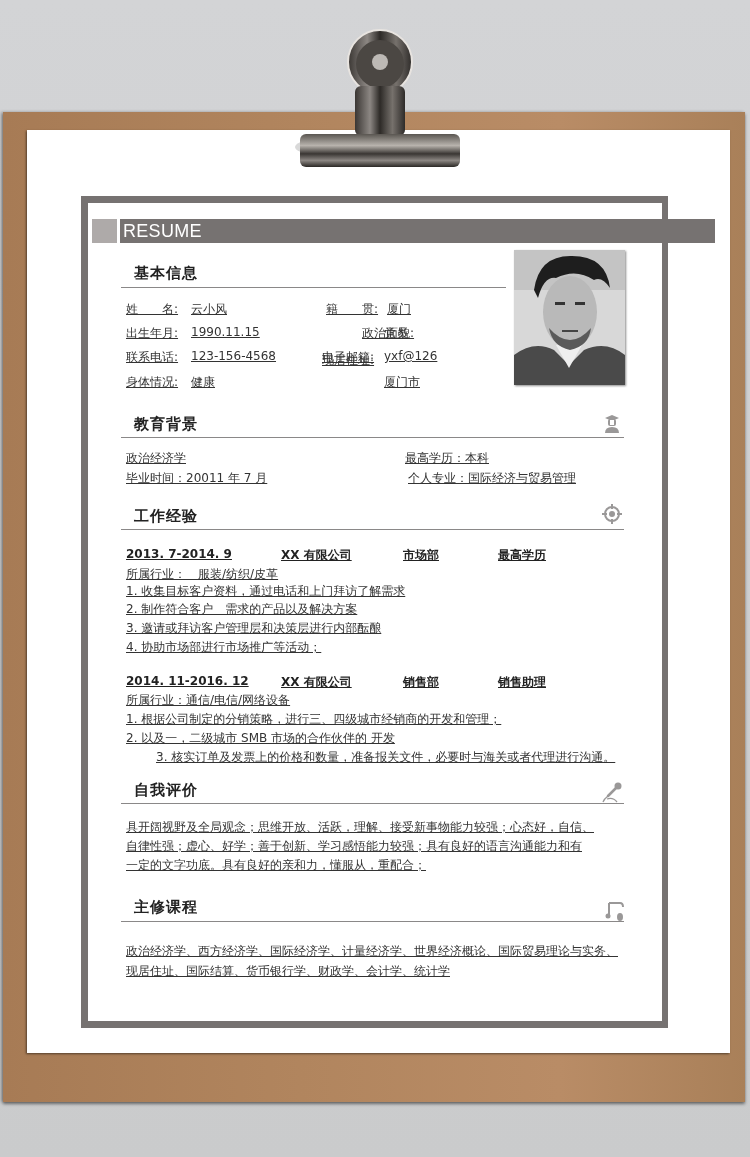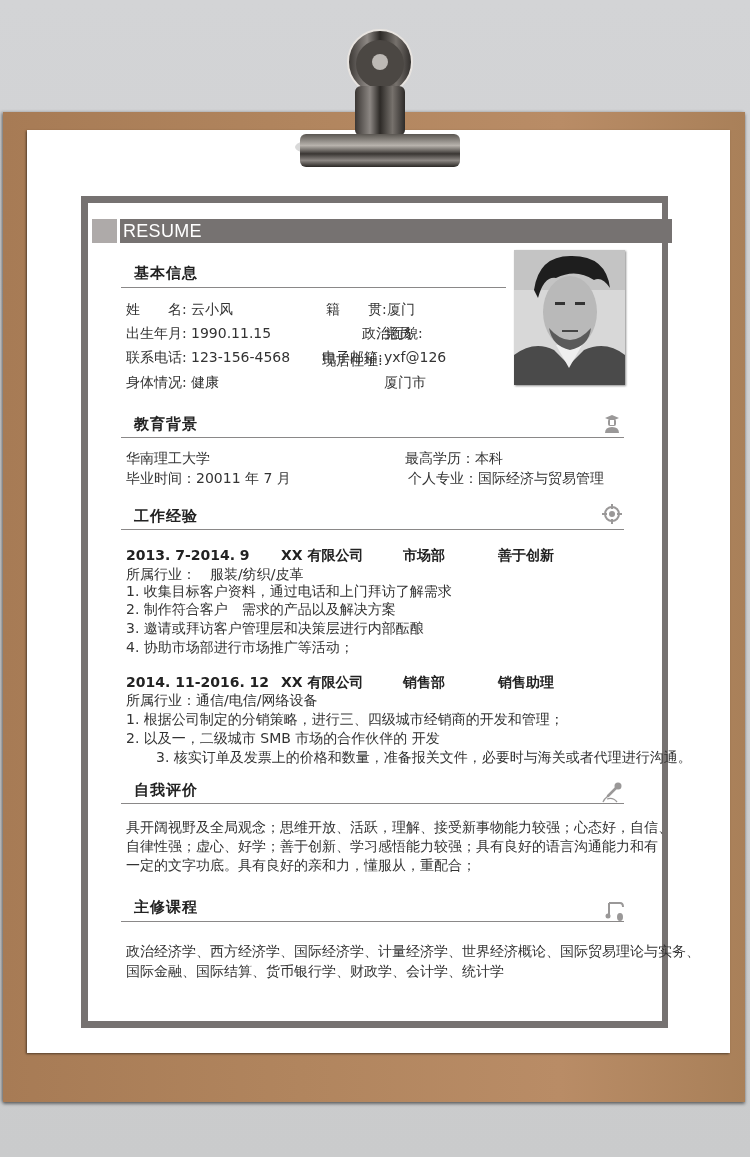--- a/index.html
+++ b/index.html
@@ -21,30 +21,30 @@
   }
   .frame {
     position:absolute; left:81px; top:196px; width:574px; height:818px;
     border:7px solid #767271; border-right-width:6px; border-bottom-width:7px;
     background:#fff;
   }
   .resume-square {
     position:absolute; left:92px; top:219px; width:25px; height:24px; background:#aeaaa9;
   }
   .resume-bar {
-    position:absolute; left:120px; top:219px; width:552px; height:24px; background:#767271;
+    position:absolute; left:120px; top:219px; width:595px; height:24px; background:#767271;
     color:#fff; font-family:"Liberation Sans", sans-serif; font-size:18px; line-height:25px;
     padding-left:3px; box-sizing:border-box; letter-spacing:0.3px;
   }
   .section-title {
     position:absolute; left:134px; font-size:15px; font-weight:bold; color:#222; letter-spacing:1px;
   }
   .section-line { position:absolute; left:121px; height:1px; background:#8a8888; }
   .sec-icon { position:absolute; width:22px; height:22px; }
-  .t { position:absolute; font-size:14px; color:#333; white-space:nowrap; }
+  .t { position:absolute; font-size:12px; color:#333; white-space:nowrap;text-decoration:underline; }
   .photo {
     position:absolute; left:514px; top:250px; width:111px; height:135px;
     box-shadow: 1px 1px 2px rgba(0,0,0,.45);
     overflow:hidden; background:#ddd;
   }
   .clip { position:absolute; left:295px; top:24px; width:165px; height:148px; }
 </style>
 </head>
 <body>
 
@@ -120,40 +120,40 @@
 </div>
 
 <div class="section-title" style="top:415px;">教育背景</div>
 <div class="section-line" style="top:437px; width:503px;"></div>
 <svg class="sec-icon" style="left:601px; top:413px;" viewBox="0 0 22 22">
   <polygon points="4,5 11,2 18,5 11,8" fill="#9a9898"></polygon>
   <rect x="7" y="6" width="8" height="7" rx="2" fill="#9a9898"></rect>
   <rect x="9" y="7" width="4" height="5" fill="#fff"></rect>
   <path d="M4 20 Q4 14 11 14 Q18 14 18 20 Z" fill="#9a9898"></path>
 </svg>
-<div class="t" style="left:126px; top:450px;">华南理工大学</div>
+<div class="t" style="left:126px; top:450px;">政治经济学</div>
 <div class="t" style="left:126px; top:470px;">毕业时间：20011 年 7 月</div>
 <div class="t" style="left:405px; top:450px;">最高学历：本科</div>
 <div class="t" style="left:408px; top:470px;">个人专业：国际经济与贸易管理</div>
 
 <div class="section-title" style="top:507px;text-align:center;">工作经验</div>
 <div class="section-line" style="top:529px; width:503px;"></div>
 <svg class="sec-icon" style="left:601px; top:503px;" viewBox="0 0 22 22">
   <circle cx="11" cy="11" r="7" fill="none" stroke="#9a9898" stroke-width="2"></circle>
   <circle cx="11" cy="11" r="3" fill="#9a9898"></circle>
   <rect x="10" y="1" width="2" height="5" fill="#9a9898"></rect>
   <rect x="10" y="16" width="2" height="5" fill="#9a9898"></rect>
   <rect x="1" y="10" width="5" height="2" fill="#9a9898"></rect>
   <rect x="16" y="10" width="5" height="2" fill="#9a9898"></rect>
 </svg>
 
 <div class="t" style="left:126px; top:547px; font-weight:bold; color:#222;">2013. 7-2014. 9</div>
 <div class="t" style="left:281px; top:547px; font-weight:bold; color:#222;">XX 有限公司</div>
 <div class="t" style="left:403px; top:547px; font-weight:bold; color:#222;">市场部</div>
-<div class="t" style="left:498px; top:547px; font-weight:bold; color:#222;">善于创新</div>
+<div class="t" style="left:498px; top:547px; font-weight:bold; color:#222;">最高学历</div>
 <div class="t" style="left:126px; top:566px;">所属行业：　服装/纺织/皮革</div>
 <div class="t" style="left:126px; top:583px;">1. 收集目标客户资料，通过电话和上门拜访了解需求</div>
 <div class="t" style="left:126px; top:601px;">2. 制作符合客户　需求的产品以及解决方案</div>
 <div class="t" style="left:126px; top:620px;">3. 邀请或拜访客户管理层和决策层进行内部酝酿</div>
 <div class="t" style="left:126px; top:639px;">4. 协助市场部进行市场推广等活动；</div>
 
 <div class="t" style="left:126px; top:674px; font-weight:bold; color:#222;">2014. 11-2016. 12</div>
 <div class="t" style="left:281px; top:674px; font-weight:bold; color:#222;">XX 有限公司</div>
 <div class="t" style="left:403px; top:674px; font-weight:bold; color:#222;">销售部</div>
 <div class="t" style="left:498px; top:674px; font-weight:bold; color:#222;">销售助理</div>
@@ -175,13 +175,13 @@
 
 <div class="section-title" style="top:898px;">主修课程</div>
 <div class="section-line" style="top:921px; width:503px;"></div>
 <svg class="sec-icon" style="left:604px; top:900px;" viewBox="0 0 22 22">
   <path d="M5 3 L16 3 Q19 3 19 7" fill="none" stroke="#9a9898" stroke-width="2"></path>
   <line x1="5" y1="3" x2="5" y2="15" stroke="#9a9898" stroke-width="2"></line>
   <circle cx="4" cy="16" r="2.5" fill="#9a9898"></circle>
   <ellipse cx="16" cy="17" rx="3" ry="4" fill="#9a9898"></ellipse>
 </svg>
 <div class="t" style="left:126px; top:943px;">政治经济学、西方经济学、国际经济学、计量经济学、世界经济概论、国际贸易理论与实务、</div>
-<div class="t" style="left:126px; top:963px;">国际金融、国际结算、货币银行学、财政学、会计学、统计学</div>
+<div class="t" style="left:126px; top:963px;">现居住址、国际结算、货币银行学、财政学、会计学、统计学</div>
 
 </body></html>

